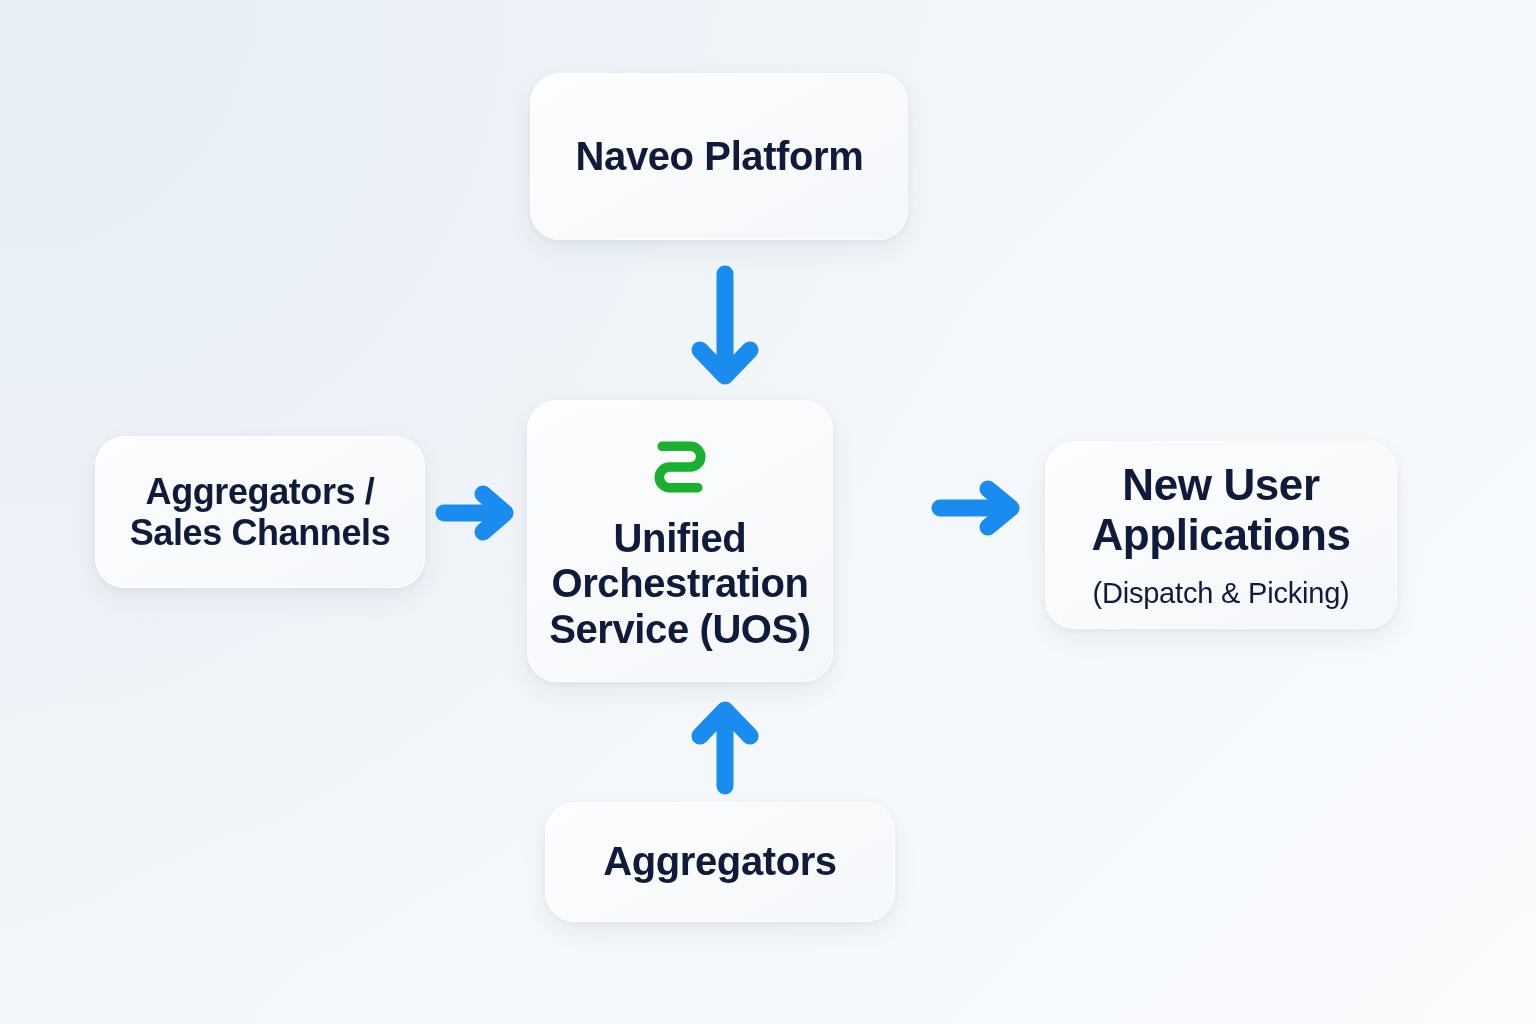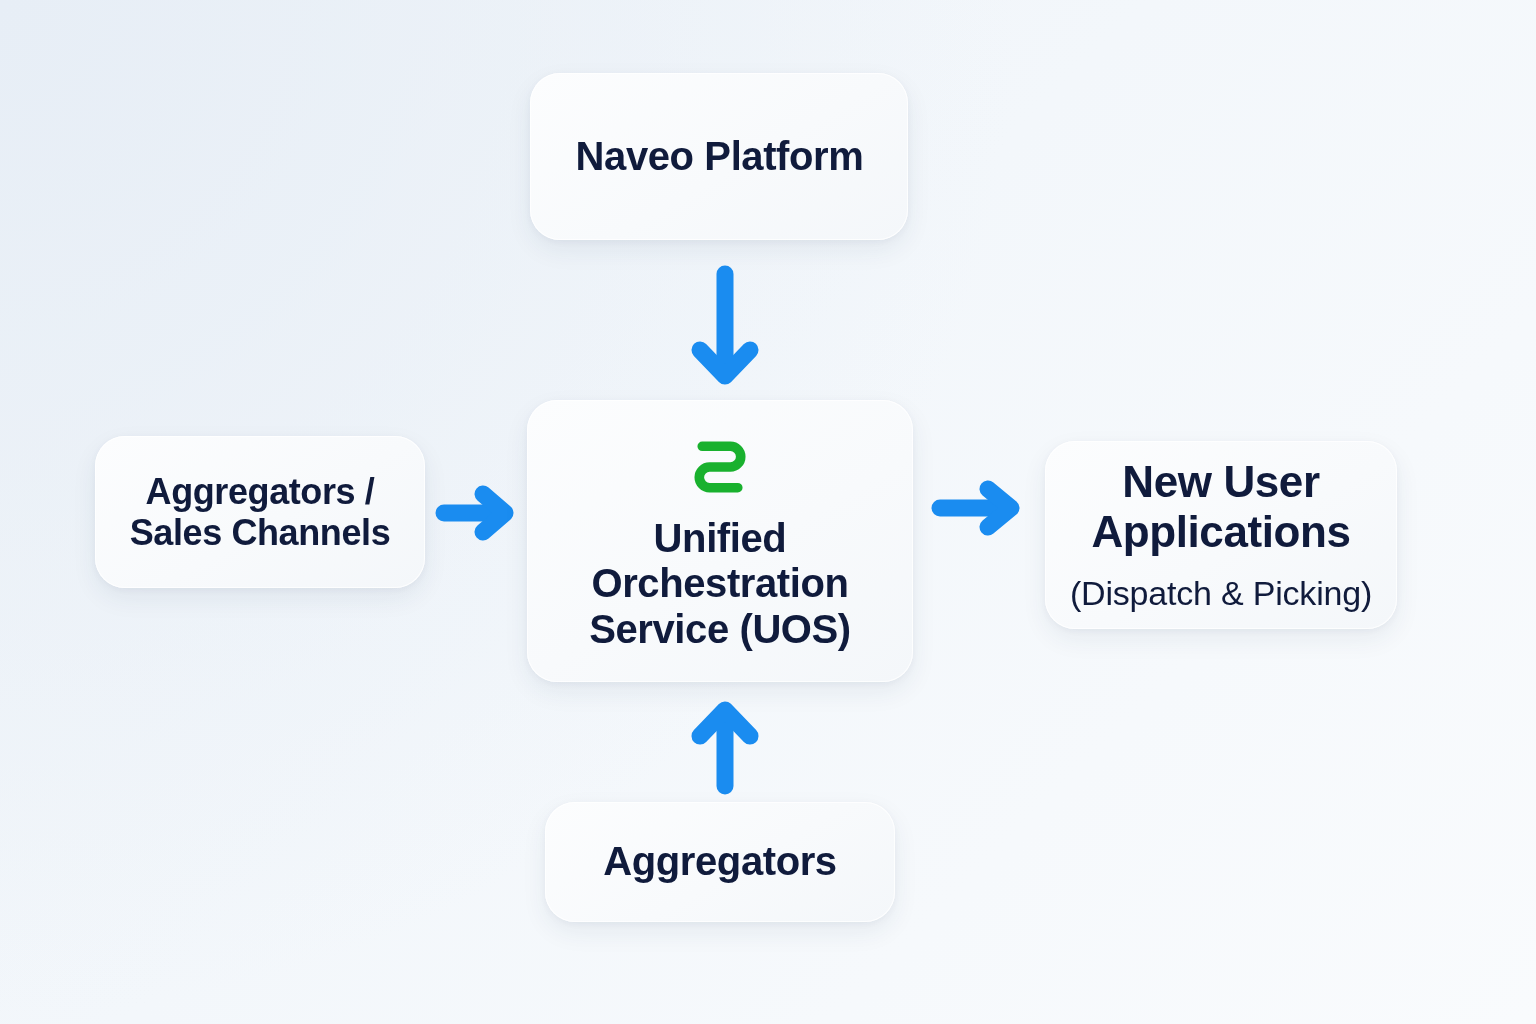--- a/index.html
+++ b/index.html
@@ -57,26 +57,26 @@
     color: #101b3c;
   }
 
   
   #node-naveo      { left: 530px; top: 73px;  width: 378px; height: 167px; padding-left: 19px; }
   #node-naveo .title { font-size: 40px; }
 
   #node-left       { left: 95px;  top: 436px; width: 330px; height: 152px; align-items: center; }
   #node-left .title { font-size: 36px; }
 
-  #node-uos        { left: 527px; top: 400px; width: 386px; height: 282px; }
+  #node-uos        { left: 527px; top: 400px; width: 306px; height: 282px; }
   #node-uos .title { font-size: 40px; margin-top: 12px; }
 
   #node-right      { left: 1045px; top: 441px; width: 352px; height: 188px; }
   #node-right .title { font-size: 44px; }
-  #node-right .sub   { font-size: 34px; margin-top: 17px; }
+  #node-right .sub   { font-size: 29px; margin-top: 17px; }
 
   #node-bottom     { left: 545px; top: 802px; width: 350px; height: 120px; text-align: center; }
   #node-bottom .title { font-size: 40px; }
 
   
   .logo {
     width: 74px;
     height: 74px;
     display: block;
   }

